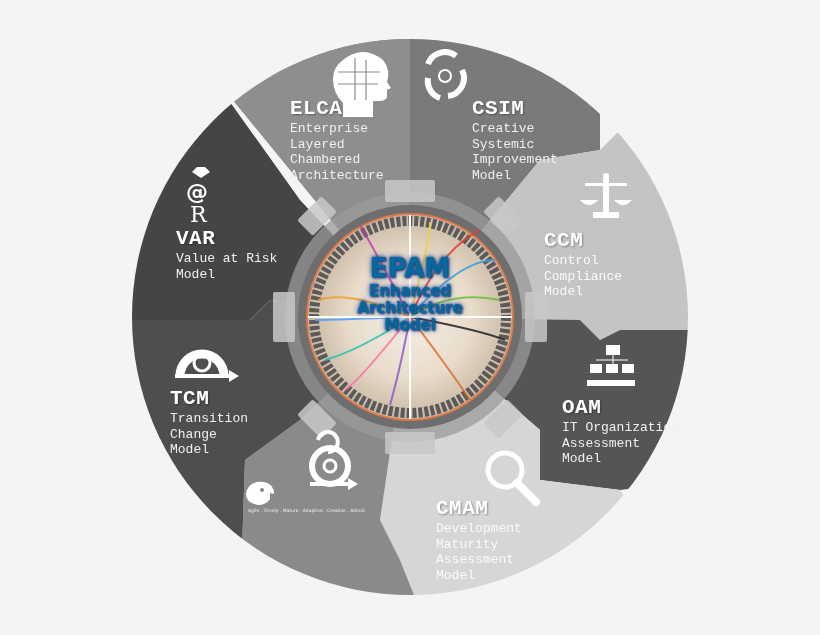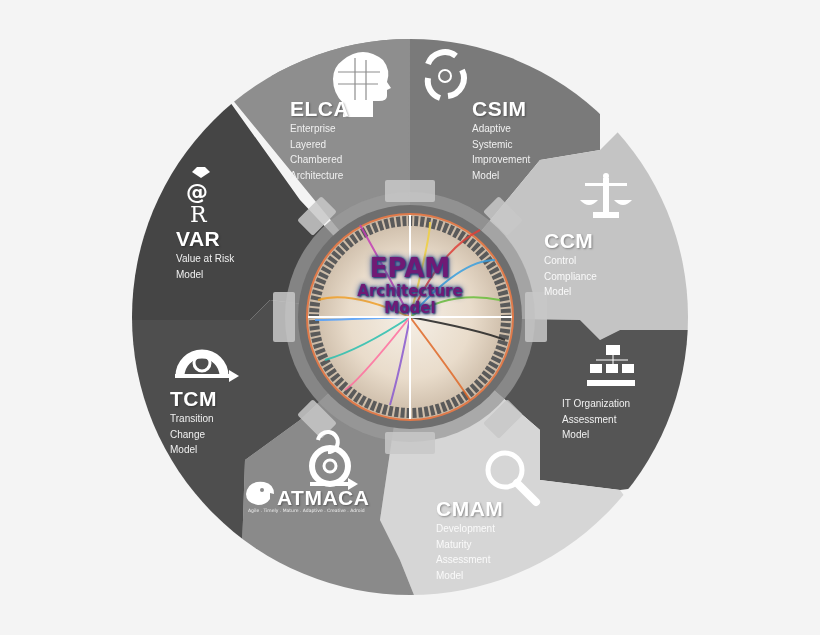--- a/index.html
+++ b/index.html
@@ -1,22 +1,22 @@
 <!DOCTYPE html>
 <html><head>
 <meta charset="utf-8">
 <style>
   html, body { margin:0; padding:0; }
   body { width:820px; height:635px; background:#f4f4f4; position:relative; overflow:hidden; font-family:"Liberation Sans", "DejaVu Sans", sans-serif; }
   #stage { position:absolute; left:0; top:0; width:820px; height:635px; }
   .lbl { position:absolute; color:#fff; }
-  .abbr { font-family:Liberation Sans, sans-serif; font-weight:bold; font-size:21px; letter-spacing:0.5px; text-shadow:1px 1px 2px rgba(0,0,0,0.35); line-height:24px; }
-  .desc { font-family:Liberation Sans, sans-serif; font-size:10px; line-height:15.5px; color:#f0f0f0; }
+  .abbr { font-family:Liberation Mono, monospace; font-weight:bold; font-size:21px; letter-spacing:0.5px; text-shadow:1px 1px 2px rgba(0,0,0,0.35); line-height:24px; }
+  .desc { font-family:Liberation Mono, monospace; font-size:13px; line-height:15.5px; color:#f0f0f0; }
   .light .desc { color:#fafafa; }
-  .center-text { position:absolute; left:330px; top:253px; width:160px; text-align:center; color:#701a75; font-family:"DejaVu Sans", sans-serif; font-weight:bold; text-shadow: 0 0 3px #2a4a8a, 0 0 6px #2a4a8a, 1px 1px 2px #1a2a55; }
+  .center-text { position:absolute; left:330px; top:253px; width:160px; text-align:center; color:#0369a1; font-family:"DejaVu Sans", sans-serif; font-weight:bold; text-shadow: 0 0 3px #2a4a8a, 0 0 6px #2a4a8a, 1px 1px 2px #1a2a55; }
   .center-title { font-size:26px; line-height:30px; }
   .center-sub { font-size:15px; line-height:17px; }
   .tagline { position:absolute; left:248px; top:508px; width:150px; font-size:4.5px; color:#eee; font-family:"DejaVu Sans", sans-serif; white-space:nowrap; }
 </style>
 </head>
 <body>
 
 <div id="stage">
   <svg width="820" height="635" viewBox="0 0 820 635" style="position:absolute;left:0;top:0">
     <defs>
@@ -131,64 +131,63 @@
     </g>
     <g fill="#fff">
       <text x="186" y="199" font-family="DejaVu Sans" font-weight="bold" font-size="22" fill="#fff">@</text>
       <text x="190" y="222" font-family="DejaVu Serif" font-size="22" fill="#fff">R</text>
       <path d="M192 172 l5 -5 h8 l5 5 -9 6z"></path>
     </g>
   </svg>
 
   <div class="center-text">
     <div class="center-title">EPAM</div>
+    <div class="center-sub">Enhanced</div>
     <div class="center-sub">Architecture</div>
     <div class="center-sub">Model</div>
   </div>
 
   <div class="lbl" style="left:290px;top:97px">
     <div class="abbr">ELCA</div>
     <div class="desc">Enterprise</div>
     <div class="desc">Layered</div>
     <div class="desc">Chambered</div>
     <div class="desc">Architecture</div>
   </div>
 
   <div class="lbl" style="left:472px;top:97px">
     <div class="abbr">CSIM</div>
-    <div class="desc">Adaptive</div>
+    <div class="desc">Creative</div>
     <div class="desc">Systemic</div>
     <div class="desc">Improvement</div>
     <div class="desc">Model</div>
   </div>
 
   <div class="lbl light" style="left:544px;top:229px">
     <div class="abbr">CCM</div>
     <div class="desc">Control</div>
     <div class="desc">Compliance</div>
     <div class="desc">Model</div>
   </div>
 
   <div class="lbl" style="left:562px;top:396px">
+    <div class="abbr">OAM</div>
     <div class="desc">IT Organization</div>
     <div class="desc">Assessment</div>
     <div class="desc">Model</div>
   </div>
 
   <div class="lbl light" style="left:436px;top:497px">
     <div class="abbr">CMAM</div>
     <div class="desc">Development</div>
     <div class="desc">Maturity</div>
     <div class="desc">Assessment</div>
     <div class="desc">Model</div>
   </div>
 
-  <div class="lbl" style="left:277px;top:486px">
-    <div class="abbr">ATMACA</div>
-  </div>
   <div class="tagline">Agile . Timely . Mature . Adaptive . Creative . Adroid</div>
 
   <div class="lbl" style="left:170px;top:387px">
     <div class="abbr">TCM</div>
     <div class="desc">Transition</div>
     <div class="desc">Change</div>
     <div class="desc">Model</div>
   </div>
 
   <div class="lbl" style="left:176px;top:227px">

